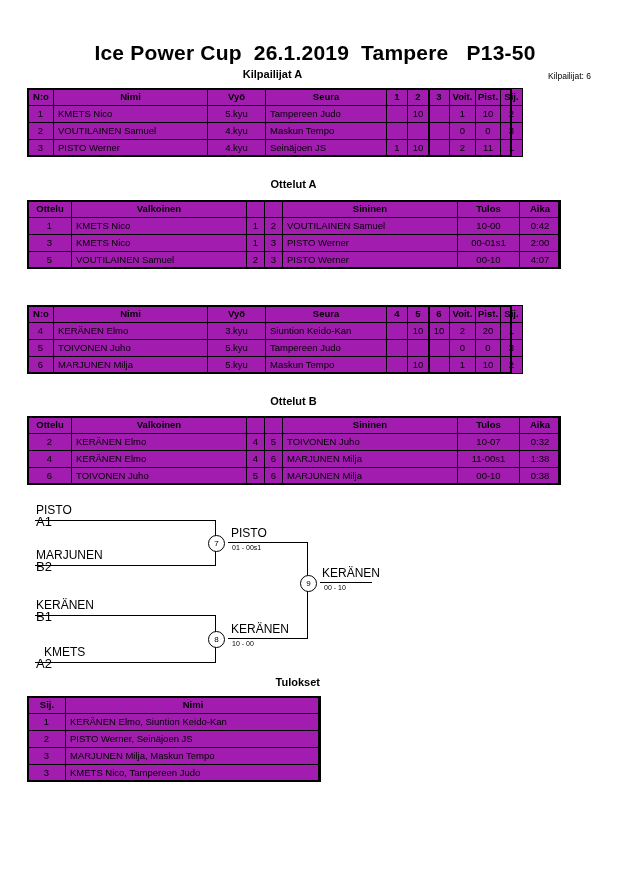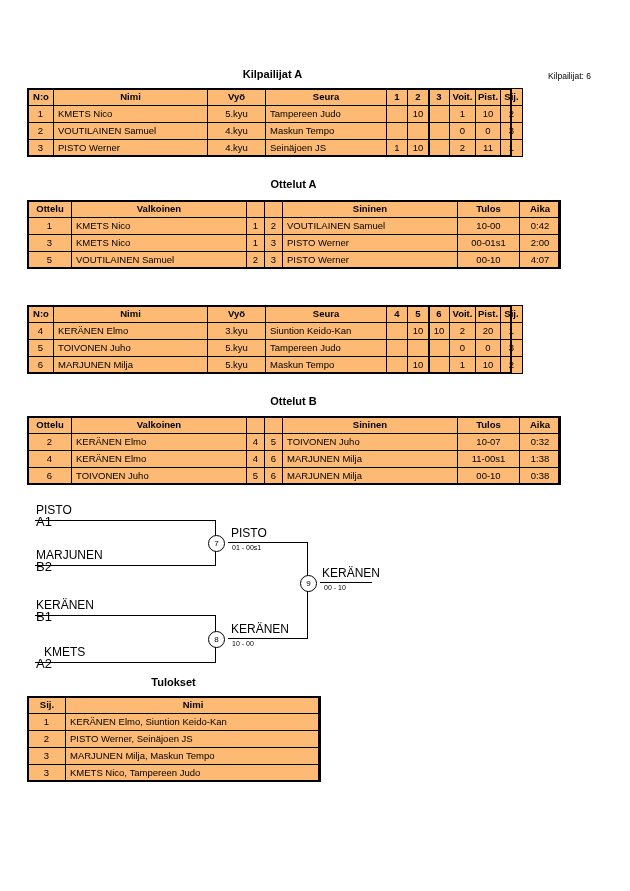--- a/index.html
+++ b/index.html
@@ -46,21 +46,21 @@
     text-align: center;
     font-size: 11px;
     font-weight: bold;
   }
 
   
   table.grid {
     position: absolute;
     border-collapse: collapse;
     font-size: 9.5px;
-    background: #fdba74;
+    background: #a21caf;
     table-layout: fixed;
   }
   table.grid th, table.grid td {
     border: 1px solid #000000;
     padding: 0;
     height: 16px;
     line-height: 16px;
     font-weight: normal;
     overflow: hidden;
     white-space: nowrap;
@@ -119,20 +119,21 @@
     font-size: 8px;
     line-height: 15px;
     text-align: center;
   }
 </style>
 </head>
 <body>
 
 <div class="page">
 
+  <div class="title">Ice Power Cup  26.1.2019  Tampere   P13-50</div>
   <div class="subtitle-a">Kilpailijat A</div>
   <div class="count-label">Kilpailijat: 6</div>
 
   <table class="grid" style="top:88px; left:27px; width:485px;">
     <colgroup>
       <col style="width:26px">
         <col style="width:154px">
         <col style="width:58px">
         <col style="width:121px">
       <col style="width:21px">
@@ -411,21 +412,21 @@
     <div class="bline" style="left:228px; top:638px; width:80px; height:1px;"></div>
 
     <div class="bline" style="left:307px; top:542px; width:1px; height:97px;"></div>
 
     <div class="bcircle" style="left:300px; top:575px;">9</div>
     <div class="bname" style="left:322px; top:566px;">KERÄNEN</div>
     <div class="bscore" style="left:324px; top:584px;">00 - 10</div>
     <div class="bline" style="left:320px; top:582px; width:52px; height:1px;"></div>
   </div>
 
-  <div class="section-head" style="top:676px; left:27px; width:293px;">Tulokset</div>
+  <div class="section-head" style="top:676px; left:27px; width:293px;text-align:right;">Tulokset</div>
 
   <table class="grid" style="top:696px; left:27px; width:293px;">
     <colgroup>
       <col style="width:38px">
         <col style="width:255px">
     </colgroup>
     <thead>
       <tr>
         <th class="hdr-l">Sij.</th>
         <th>Nimi</th>

